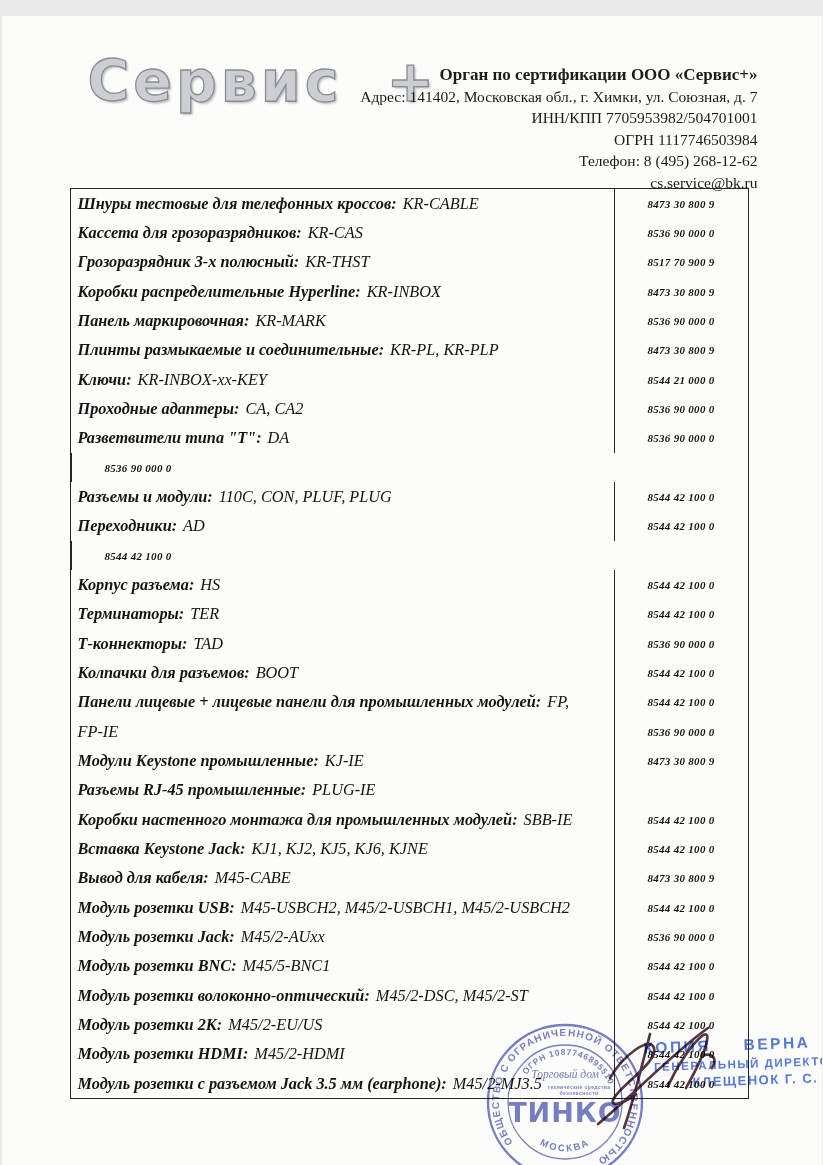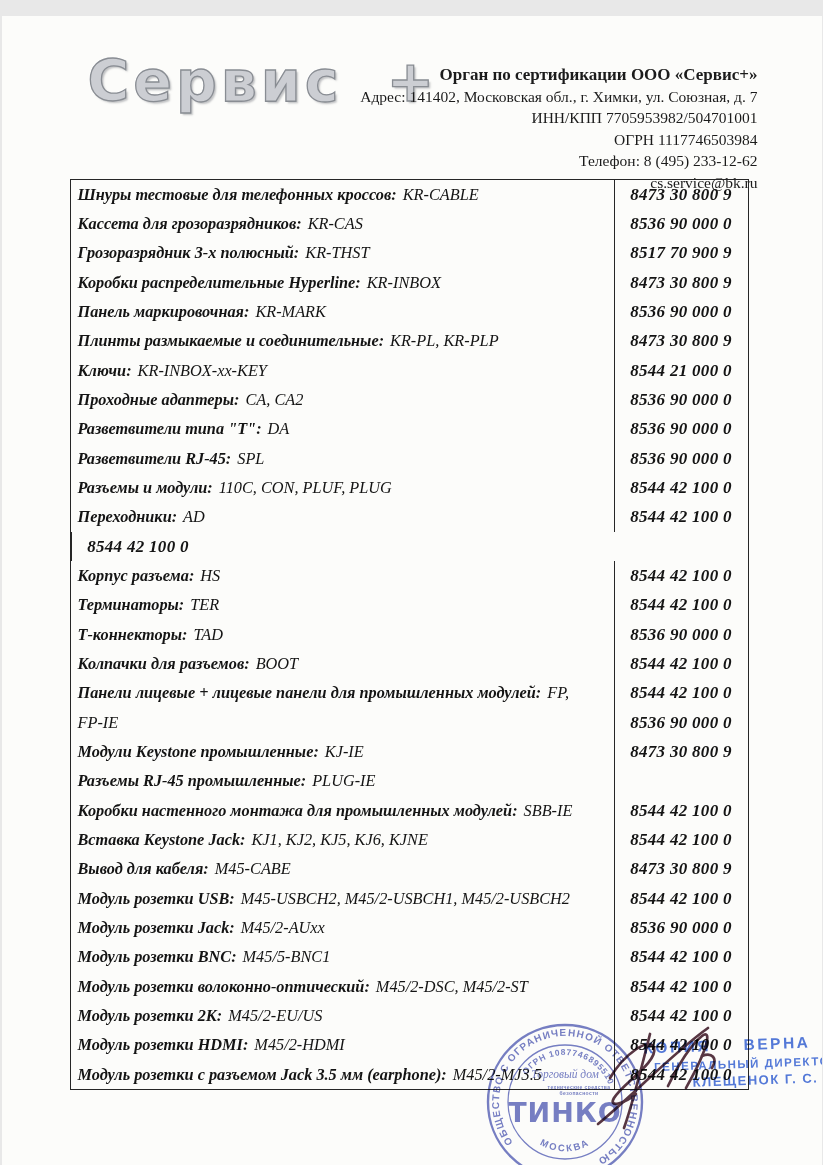--- a/index.html
+++ b/index.html
@@ -22,37 +22,37 @@
 
   
   .header-info {
     position:absolute; top:48px; right:64px; text-align:right;
     font-size:15.5px; line-height:21.5px; color:#1b1b1b;
   }
   .h-bold { font-weight:bold; font-size:17px; }
 
   
   .product-table {
-    position:absolute; left:68px; top:163px; width:679px; height:911px;
+    position:absolute; left:68px; top:172px; width:679px; height:911px;
     border:1.6px solid #262626; box-sizing:border-box;
     display:flex; flex-direction:column;
   }
   .t-row { display:flex; flex:1; align-items:center; min-height:0; }
   .t-desc {
     flex:1; padding-left:7px; font-style:italic; font-size:16.3px;
     white-space:nowrap; overflow:visible;
   }
   .d-bold { font-weight:bold; }
   .d-norm { font-weight:normal; margin-left:6px; }
   .d-bold:empty + .d-norm { margin-left:0; }
   .t-code {
     width:133px; align-self:stretch; flex:none;
     border-left:1.6px solid #262626;
     display:flex; align-items:center; justify-content:center;
-    font-style:italic; font-weight:bold; font-size:17px; letter-spacing:.3px;
+    font-style:italic; font-weight:bold; font-size:11px; letter-spacing:.3px;
   }
 
   
   .round-stamp {
     position:absolute; left:477px; top:1000px;
     mix-blend-mode:multiply; opacity:.8;
   }
   .round-stamp text { fill:#5560b8; }
   .ring-text   { font-family:"Liberation Sans", sans-serif; font-size:10px; font-weight:bold; letter-spacing:1.2px; }
   .ogrn-text   { font-family:"Liberation Sans", sans-serif; font-size:8.5px; font-weight:bold; letter-spacing:.8px; }
@@ -87,21 +87,21 @@
 
 <div class="page">
 
   <div class="logo">Сервис +</div>
 
   <div class="header-info">
     <div class="h-bold">Орган по сертификации ООО «Сервис+»</div>
     <div>Адрес: 141402, Московская обл., г. Химки, ул. Союзная, д. 7</div>
     <div>ИНН/КПП 7705953982/504701001</div>
     <div>ОГРН 1117746503984</div>
-    <div>Телефон: 8 (495) 233-12-62</div>
+    <div>Телефон: 8 (495) 268-12-62</div>
     <div>cs.service@bk.ru</div>
   </div>
 
   <div class="product-table">
     <div class="t-row">
       <div class="t-desc"><span class="d-bold">Шнуры тестовые для телефонных кроссов:</span><span class="d-norm">KR-CABLE</span></div>
       <div class="t-code">8473 30 800 9</div>
     </div>
 
     <div class="t-row">
@@ -138,21 +138,20 @@
       <div class="t-desc"><span class="d-bold">Проходные адаптеры:</span><span class="d-norm">CA, CA2</span></div>
       <div class="t-code">8536 90 000 0</div>
     </div>
 
     <div class="t-row">
       <div class="t-desc"><span class="d-bold">Разветвители типа "Т":</span><span class="d-norm">DA</span></div>
       <div class="t-code">8536 90 000 0</div>
     </div>
 
     <div class="t-row">
-      <div class="t-desc"><span class="d-bold">Разветвители RJ-45:</span><span class="d-norm">SPL</span></div>
       <div class="t-code">8536 90 000 0</div>
     </div>
 
     <div class="t-row">
       <div class="t-desc"><span class="d-bold">Разъемы и модули:</span><span class="d-norm">110C, CON, PLUF, PLUG</span></div>
       <div class="t-code">8544 42 100 0</div>
     </div>
 
     <div class="t-row">
       <div class="t-desc"><span class="d-bold">Переходники:</span><span class="d-norm">AD</span></div>

